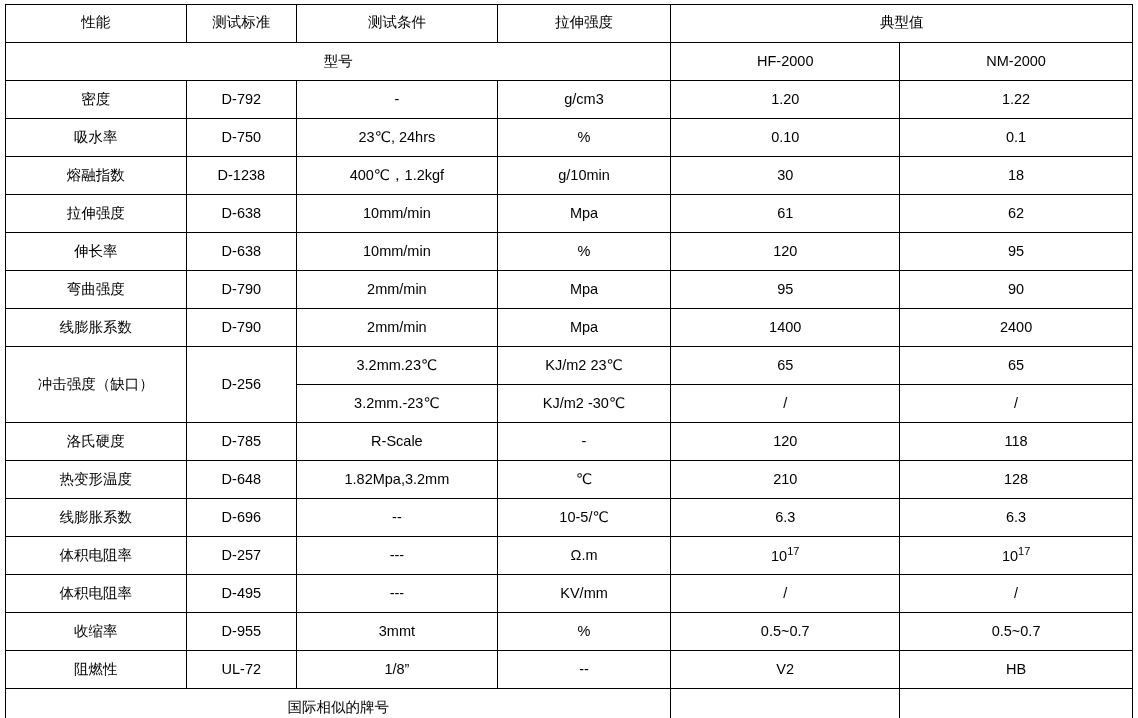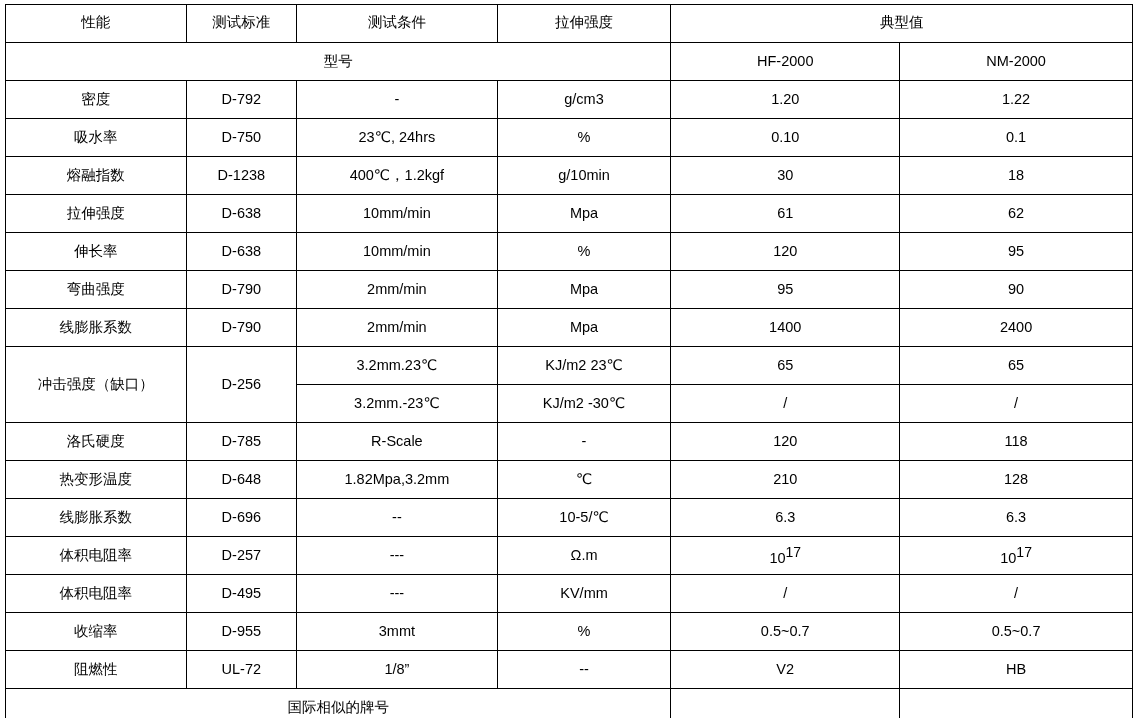--- a/index.html
+++ b/index.html
@@ -38,21 +38,21 @@
     height: 34px;
     font-family: Liberation Mono, monospace;
   }
   .col1 { width: 180px; }
   .col2 { width: 110px; }
   .col3 { width: 200px; }
   .col4 { width: 173px; }
   .col5 { width: 228px; }
   .col6 { width: 232px; }
   .sup {
-    font-size: 14px;
+    font-size: 11px;
     vertical-align: super;
     margin-top: 8px;
   }
   td.modelrow {
     height: 36px;
   }
   td.lastrow {
     height: 42px;
   }
 </style>

